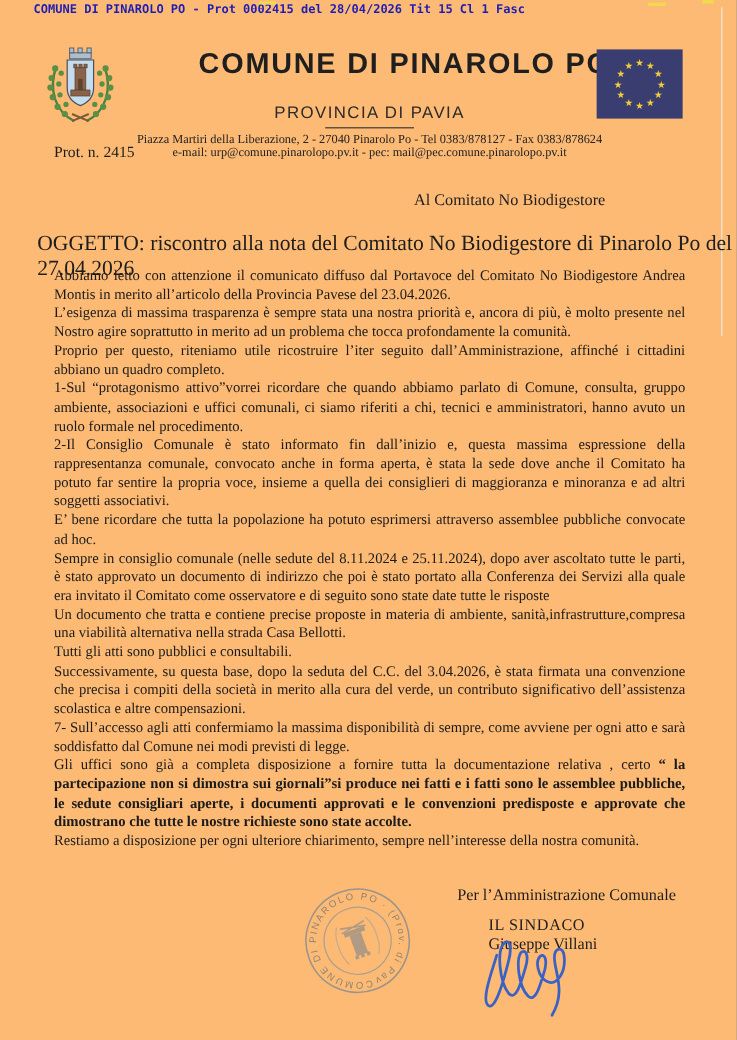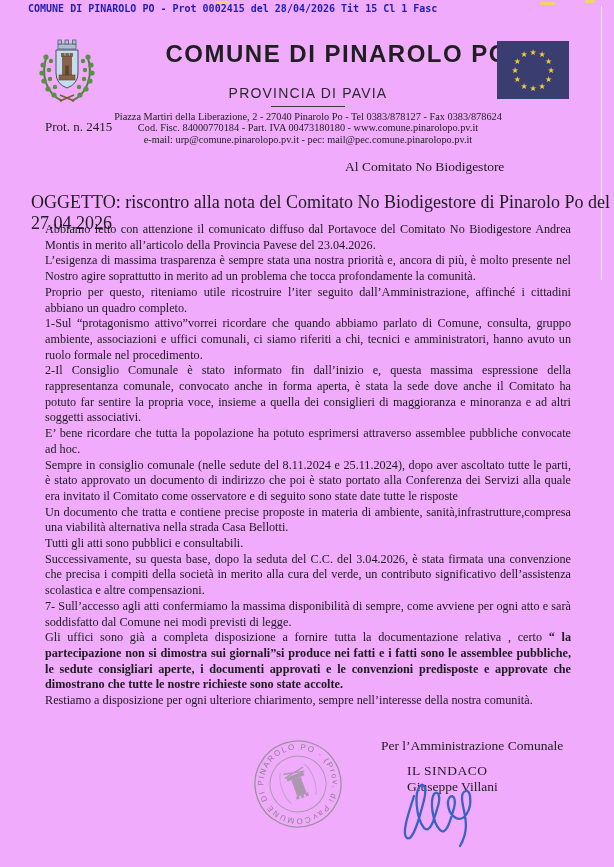--- a/index.html
+++ b/index.html
@@ -1,17 +1,17 @@
 <!DOCTYPE html>
 <html><head>
 <meta charset="utf-8">
 <style>
   html,body{margin:0;padding:0;background:#888;}
   #page{
-    position:relative;width:614px;height:867px;background:#f0abfc;
+    position:relative;width:614px;height:867px;background:#fdba74;
     margin:0 auto;overflow:hidden;
     font-family:"Liberation Serif", serif;color:#1d1d1d;
   }
   
   .banner{
     position:absolute;left:28px;top:3px;
     font-family:"DejaVu Sans Mono", monospace;
     font-size:10px;font-weight:bold;color:#1e1eb4;letter-spacing:0px;white-space:nowrap;
   }
   .speck{position:absolute;background:#f0e04a;opacity:.8;border-radius:1px;}
@@ -108,21 +108,20 @@
 
       <path d="M26,62 L40,56 M26,56 L40,62" stroke="#7a5a3a" stroke-width="1.6" fill="none"></path>
     </svg>
   </div>
 
   <div class="header-center">
     <div class="h-title">COMUNE DI PINAROLO PO</div>
     <div class="h-sub">PROVINCIA DI PAVIA</div>
     <div class="h-rule"></div>
     <div class="h-addr">Piazza Martiri della Liberazione, 2 - 27040 Pinarolo Po - Tel 0383/878127 - Fax 0383/878624</div>
-    <div class="h-addr">Cod. Fisc. 84000770184 - Part. IVA 00473180180 - www.comune.pinarolopo.pv.it</div>
     <div class="h-addr">e-mail: urp@comune.pinarolopo.pv.it - pec: mail@pec.comune.pinarolopo.pv.it</div>
   </div>
 
   <div class="euflag">
     <svg width="72" height="58" viewBox="0 0 72 58">
       <rect x="0" y="0" width="72" height="58" fill="#3a3d70"></rect>
       <g font-family="DejaVu Sans, sans-serif" font-size="8" fill="#f2cc3a" text-anchor="middle">
         <text x="36" y="14">★</text>
         <text x="45" y="16.4">★</text>
         <text x="51.6" y="23">★</text>

